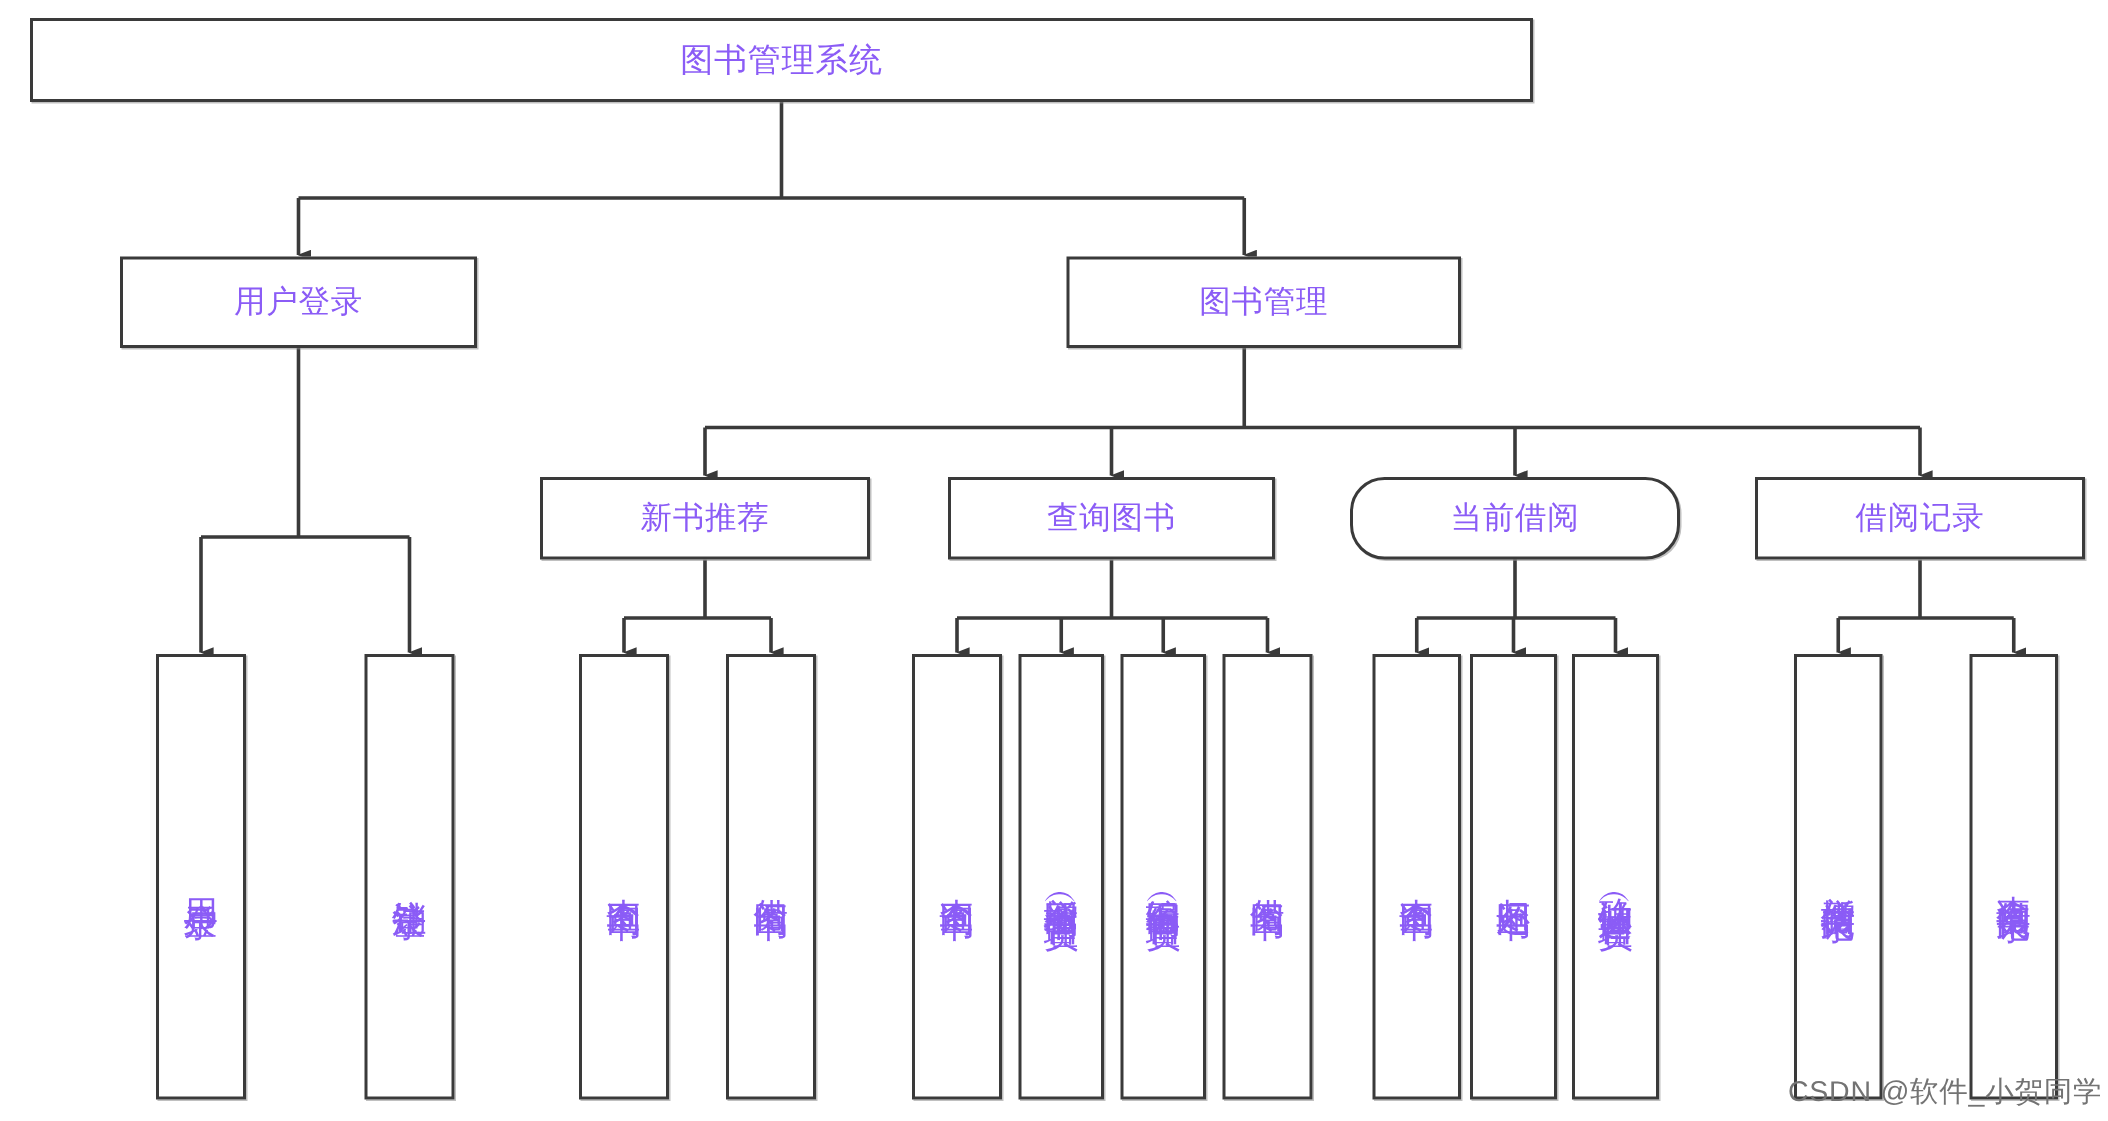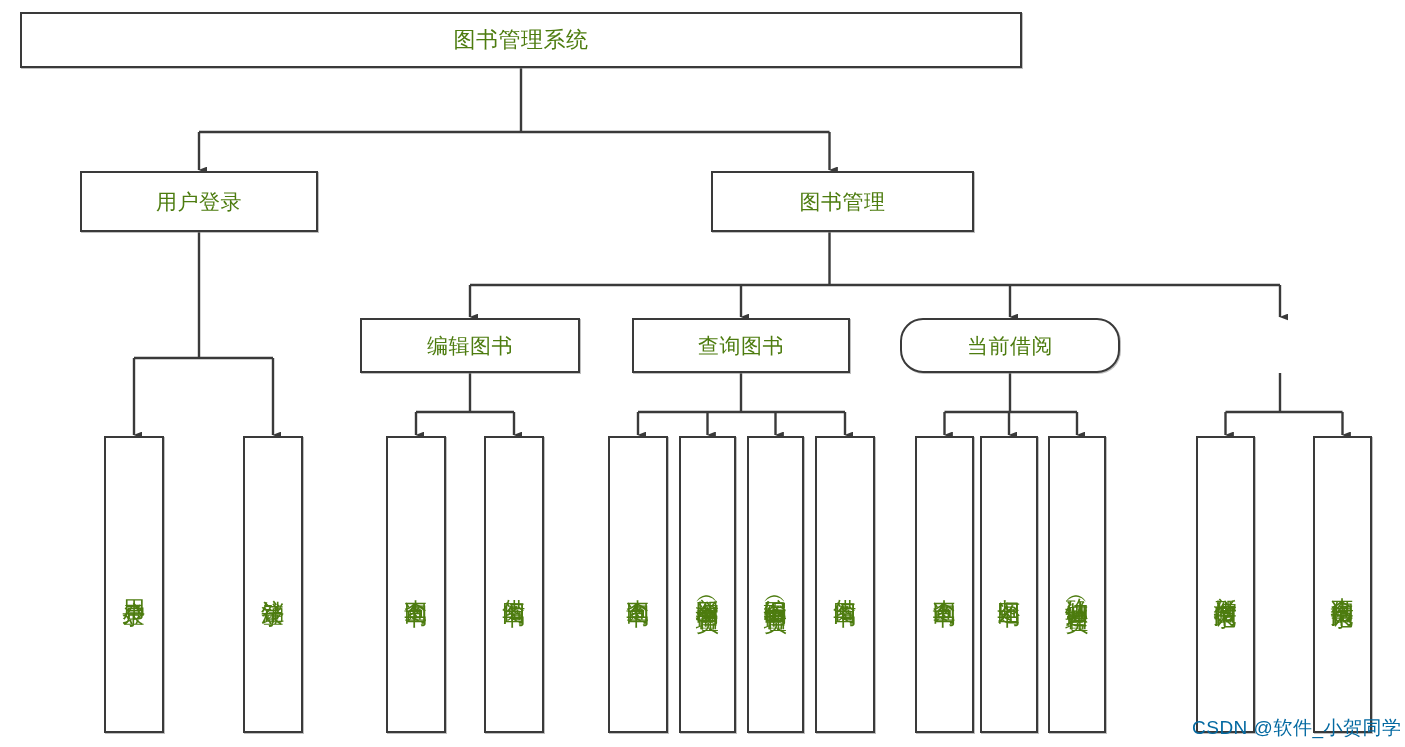--- a/index.html
+++ b/index.html
@@ -30,21 +30,21 @@
     display:flex;
     align-items:center;
     justify-content:center;
     z-index:2;
     box-shadow:1px 1px 0 rgba(140,140,140,.55);
   }
   .node .lbl{
     display:block;
     text-align:left;
     letter-spacing:.5px;
-    color:#4d7c0f;
+    color:#8b5cf6;
   }
   
   .node.h .lbl{
     font-size:21px;
     line-height:1.1;
     white-space:nowrap;
   }
   .node.root .lbl{ font-size:22px; }
   
   .node.v{
@@ -64,21 +64,21 @@
     align-items:center;
     justify-content:center;
   }
   .node.v.topalign .lbl{
     align-items:flex-start;
     padding-top:4px;
   }
   .watermark{
     position:absolute;
     z-index:5;
-    color:#0369a1;
+    color:#737373;
     font-size:19px;
     white-space:nowrap;
     letter-spacing:.5px;
     pointer-events:none;
   }
 </style>
 </head>
 <body>
 
 <div id="canvas">
@@ -124,27 +124,30 @@
   </div>
 
   <div class="node h" style="left: 80px; top: 171px; width: 238px; height: 61px;">
     <span class="lbl">用户登录</span>
   </div>
   <div class="node h" style="left: 711px; top: 171px; width: 263px; height: 61px;">
     <span class="lbl">图书管理</span>
   </div>
 
   <div class="node h" style="left: 360px; top: 318px; width: 220px; height: 55px;">
-    <span class="lbl">编辑图书</span>
+    <span class="lbl">新书推荐</span>
   </div>
   <div class="node h" style="left: 632px; top: 318px; width: 218px; height: 55px;">
     <span class="lbl">查询图书</span>
   </div>
   <div class="node h" style="left: 900px; top: 318px; width: 220px; height: 55px; border-radius: 23px;">
     <span class="lbl">当前借阅</span>
+  </div>
+  <div class="node h" style="left: 1170px; top: 318px; width: 220px; height: 55px;">
+    <span class="lbl">借阅记录</span>
   </div>
 
   <div class="node v" style="left: 104px; top: 436px; width: 60px; height: 297px;">
     <span class="lbl">用户登录</span>
   </div>
   <div class="node v" style="left: 243px; top: 436px; width: 60px; height: 297px;">
     <span class="lbl">注销登录</span>
   </div>
 
   <div class="node v" style="left: 386px; top: 436px; width: 60px; height: 297px;">

